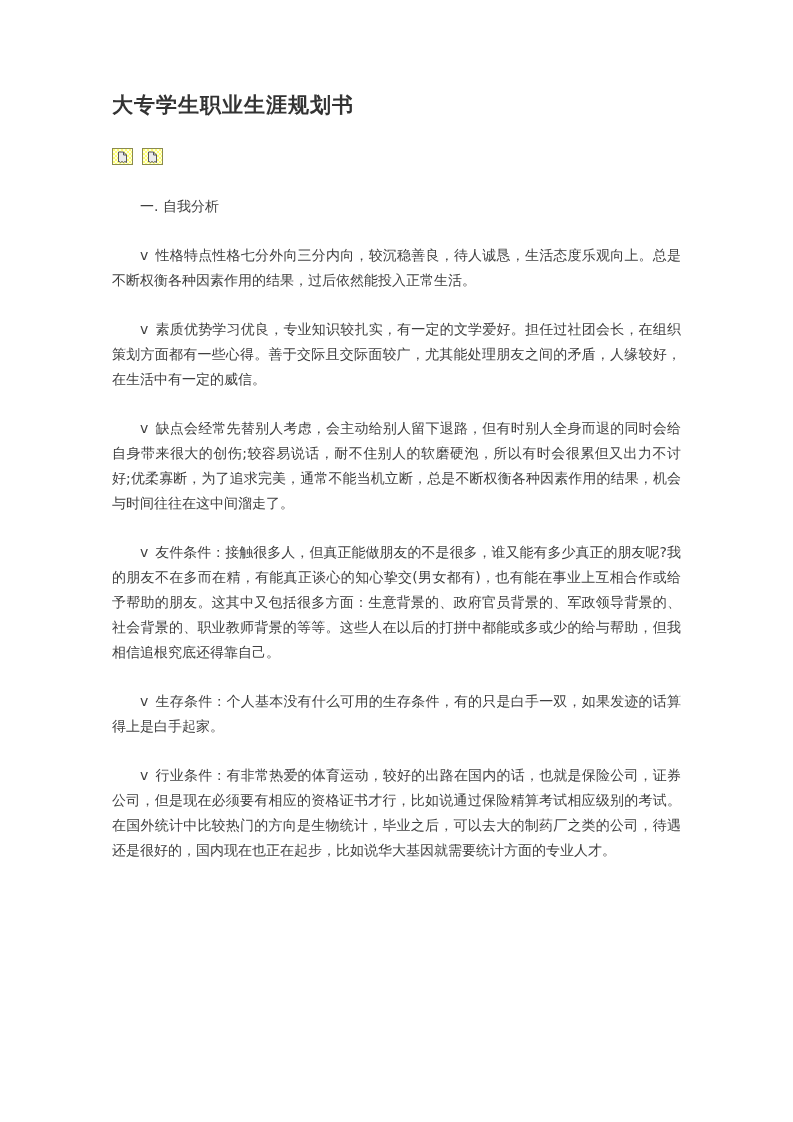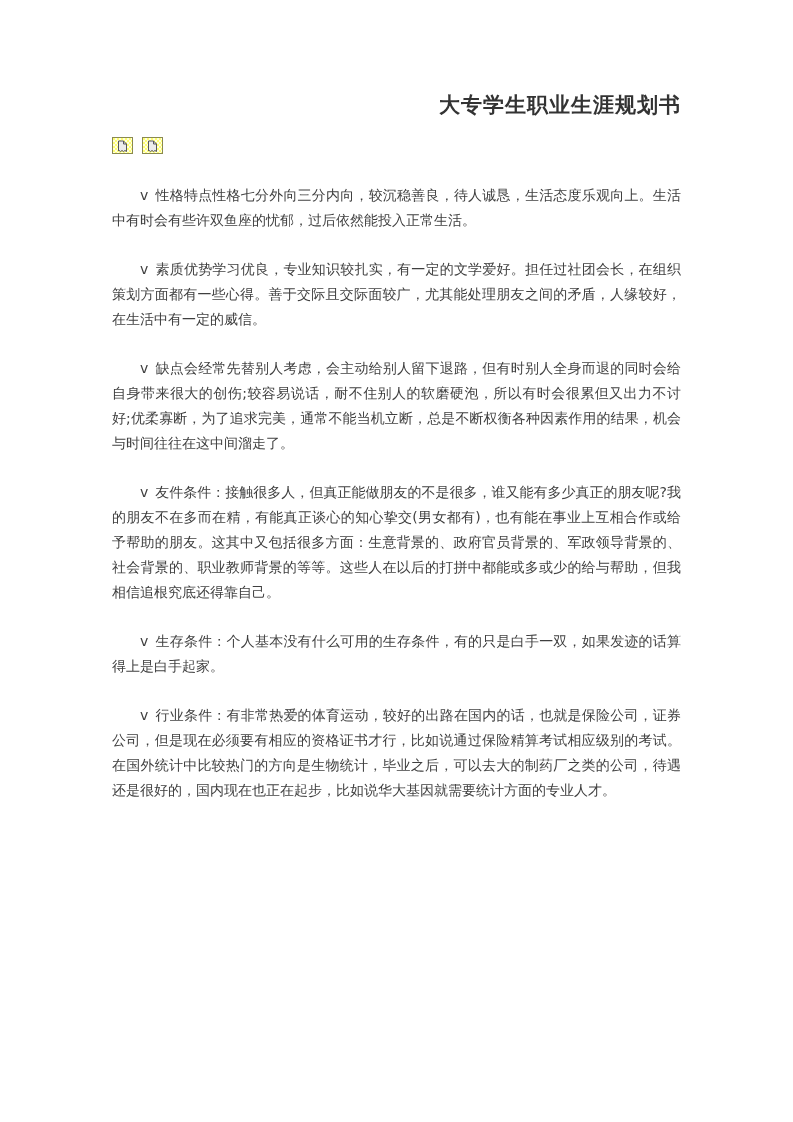--- a/index.html
+++ b/index.html
@@ -5,22 +5,22 @@
   html,body{margin:0;padding:0;background:#fff;}
   .page{
     width:793px;height:1122px;box-sizing:border-box;
     padding:90px 112px 0 112px;
     background:#ffffff;
     font-family:"DejaVu Sans","Liberation Sans",sans-serif;
     color:#3f3f3f;
     overflow:hidden;
   }
   h1.doc-title{
-    font-size:21px;line-height:30px;font-weight:bold;text-align:right;
-    color:#333333;margin:0 0 17px 0;letter-spacing:1px;
+    font-size:21px;line-height:30px;font-weight:bold;text-align:left;
+    color:#333333;margin:0 0 28px 0;letter-spacing:1px;
   }
   p.body-text{
     font-size:14px;line-height:25px;margin:0 0 24px 0;
     text-indent:28px;text-align:justify;color:#3f3f3f;
   }
   p.intro{margin-bottom:4px;}
   .icon-row{margin:0 0 28px 0;height:18px;}
   .ph{
     display:inline-block;width:19px;height:15px;
     border:1px solid #8a8a50;
@@ -50,22 +50,23 @@
       </svg>
     </span>
     <span class="ph">
       <svg width="11" height="13" viewBox="0 0 11 13">
         <path d="M1.5 1 h5 l3 3 v7.5 l-1.5 -1 -1.5 1 -1.5 -1 -1.5 1 -1.5 -1 -0.5 0.5 z" fill="#ececec" stroke="#55555f" stroke-width="1"></path>
         <path d="M6.5 1 v3 h3" fill="none" stroke="#55555f" stroke-width="1"></path>
       </svg>
     </span>
   </div>
 
+  <p class="body-text">一. 自我分析</p>
 
-  <p class="body-text"><span class="bullet">v</span><span>性格特点性格七分外向三分内向，较沉稳善良，待人诚恳，生活态度乐观向上。生活中有时会有些许双鱼座的忧郁，过后依然能投入正常生活。</span></p>
+  <p class="body-text"><span class="bullet">v</span><span>性格特点性格七分外向三分内向，较沉稳善良，待人诚恳，生活态度乐观向上。总是不断权衡各种因素作用的结果，过后依然能投入正常生活。</span></p>
 
   <p class="body-text"><span class="bullet">v</span><span>素质优势学习优良，专业知识较扎实，有一定的文学爱好。担任过社团会长，在组织策划方面都有一些心得。善于交际且交际面较广，尤其能处理朋友之间的矛盾，人缘较好，在生活中有一定的威信。</span></p>
 
 
   <p class="body-text"><span class="bullet">v</span><span>缺点会经常先替别人考虑，会主动给别人留下退路，但有时别人全身而退的同时会给自身带来很大的创伤;较容易说话，耐不住别人的软磨硬泡，所以有时会很累但又出力不讨好;优柔寡断，为了追求完美，通常不能当机立断，总是不断权衡各种因素作用的结果，机会与时间往往在这中间溜走了。</span></p>
 
 
   <p class="body-text"><span class="bullet">v</span><span>友件条件：接触很多人，但真正能做朋友的不是很多，谁又能有多少真正的朋友呢?我的朋友不在多而在精，有能真正谈心的知心挚交(男女都有)，也有能在事业上互相合作或给予帮助的朋友。这其中又包括很多方面：生意背景的、政府官员背景的、军政领导背景的、社会背景的、职业教师背景的等等。这些人在以后的打拼中都能或多或少的给与帮助，但我相信追根究底还得靠自己。</span></p>
 
   <p class="body-text"><span class="bullet">v</span><span>生存条件：个人基本没有什么可用的生存条件，有的只是白手一双，如果发迹的话算得上是白手起家。</span></p>

